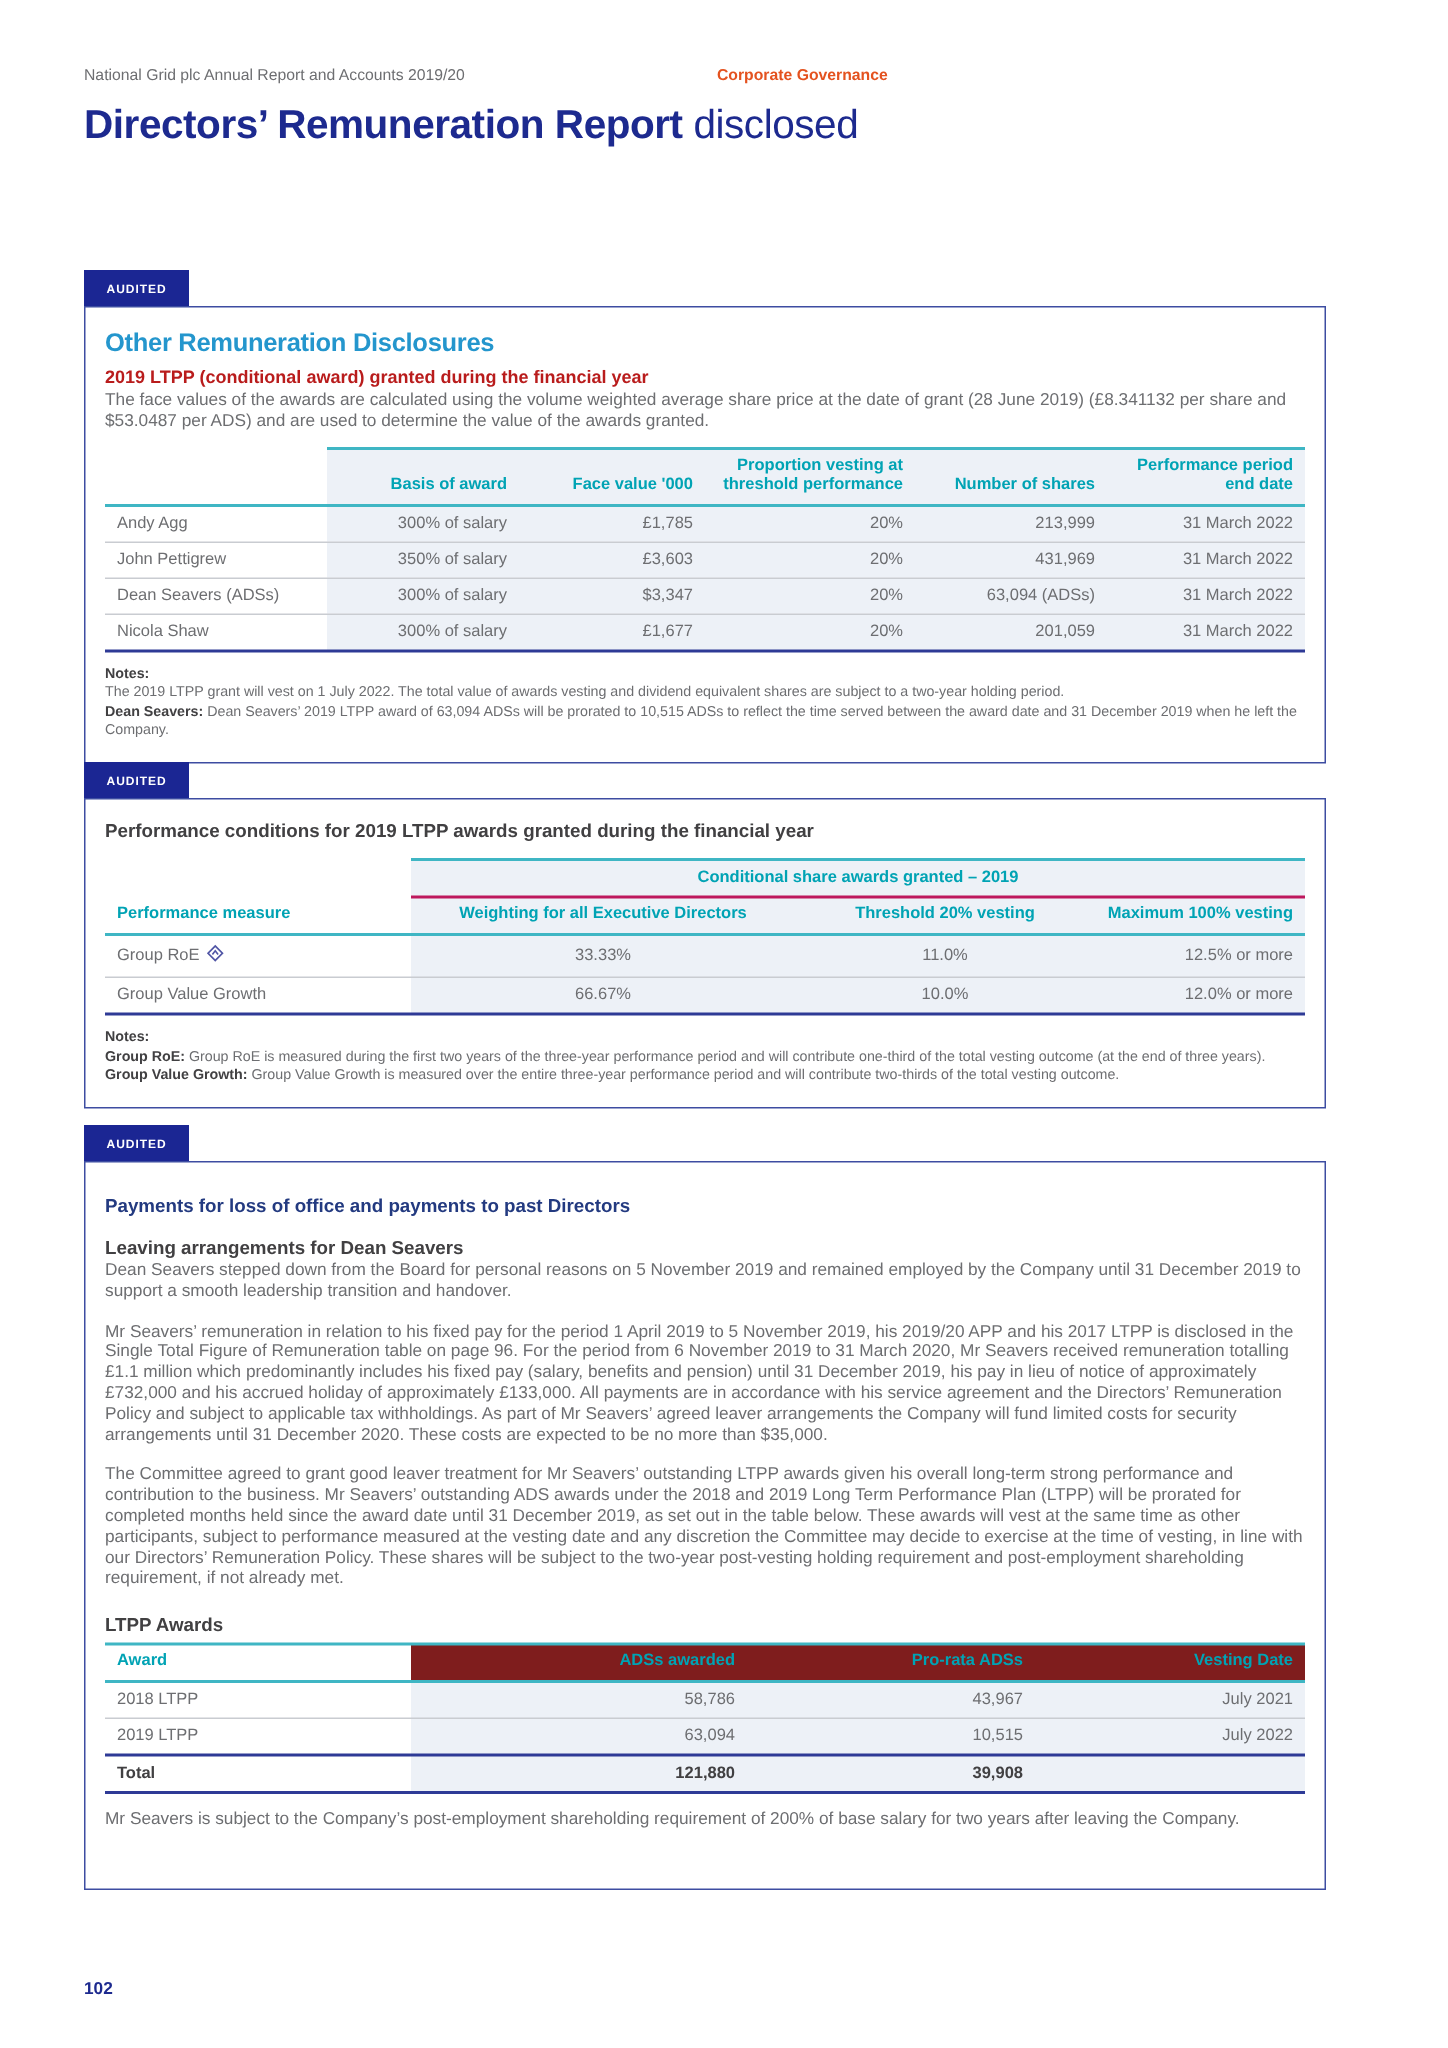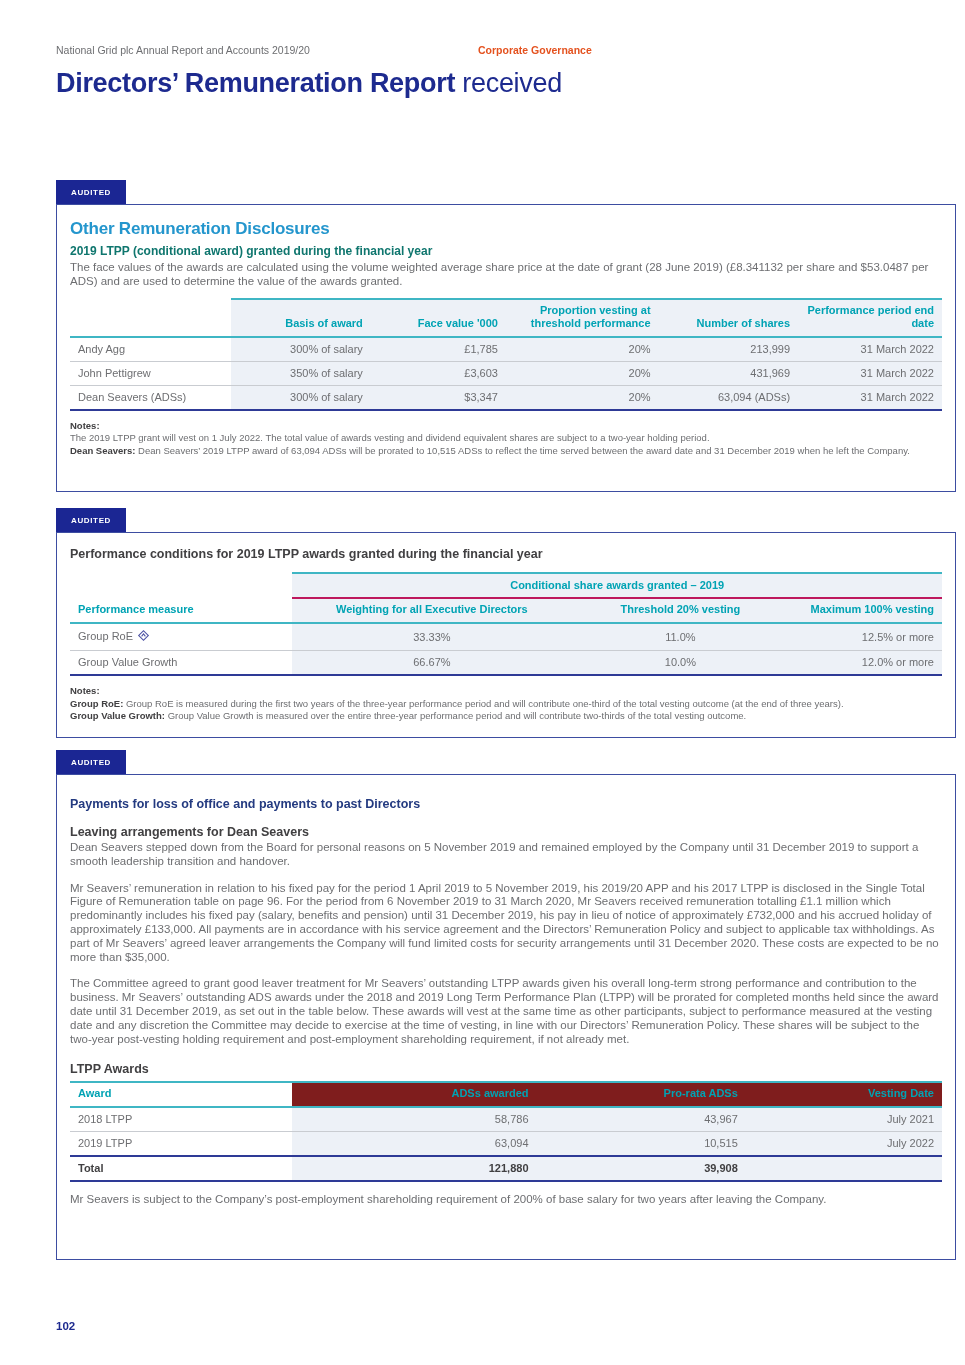--- a/index.html
+++ b/index.html
@@ -11,36 +11,36 @@
   }
   .page { position:absolute; inset:0; }
 
   
   .meta-row { position:absolute; top:44px; left:56px; right:56px; height:14px; font-size:10.5px; color:#6d6e71; }
   .meta-right { position:absolute; left:422px; top:0; font-weight:bold; color:#e4521f; }
   .page-title { position:absolute; top:68px; left:56px; font-size:27px; font-weight:bold; color:#1d2a8f; letter-spacing:-0.3px; }
   .page-title .cont { font-weight:normal; }
 
   
-  .section-group { position:absolute; left:56px; width:900px; }
+  .section-group { position:absolute; left:56px; width:828px; }
   .audited-tab {
     display:inline-block; background:#1b2693; color:#ffffff;
     font-size:8px; font-weight:bold; letter-spacing:0.08em;
     padding:8px 15px 7px; vertical-align:bottom;
   }
   .section-box {
     border:1px solid #3d4da1; background:#ffffff;
     padding:14px 13px 14px 13px;
   }
   .g1 { top:180px; } .g1 .section-box { min-height:288px; }
   .g2 { top:508px; } .g2 .section-box { min-height:205px; }
   .g3 { top:750px; } .g3 .section-box { min-height:486px; }
 
   .h-blue { font-size:17px; font-weight:bold; color:#2496cd; margin-bottom:5px; letter-spacing:-0.2px; }
-  .h-teal { font-size:12px; font-weight:bold; color:#0f766e; margin-bottom:3px; }
+  .h-teal { font-size:12px; font-weight:bold; color:#b91c1c; margin-bottom:3px; }
   .h-dark { font-size:12.5px; font-weight:bold; color:#414042; }
   .h-navy { font-size:12.5px; font-weight:bold; color:#233a80; }
   .body-text { font-size:11.5px; line-height:13.8px; color:#6d6e71; }
   .para { margin-bottom:13px; }
 
   
   table { width:100%; border-collapse:collapse; font-size:11px; color:#6d6e71; }
   th { font-weight:bold; color:#00a3b4; vertical-align:bottom; line-height:13px; padding:4px 8px 6px; }
   td { padding:5px 8px; line-height:13px; }
   tbody tr + tr td { border-top:1px solid #c9ccd1; }
@@ -88,21 +88,21 @@
 </head>
 <body>
 
 <div class="page">
 
   <div class="meta-row">
     <span>National Grid plc Annual Report and Accounts 2019/20</span>
     <span class="meta-right">Corporate Governance</span>
   </div>
   <div class="page-title">
-    <span>Directors’ Remuneration Report</span><span class="cont"> received</span>
+    <span>Directors’ Remuneration Report</span><span class="cont"> disclosed</span>
   </div>
 
   <div class="section-group g1">
     <div class="audited-tab">AUDITED</div>
     <div class="section-box">
       <div class="h-blue">Other Remuneration Disclosures</div>
       <div class="h-teal">2019 LTPP (conditional award) granted during the financial year</div>
       <div class="body-text">The face values of the awards are calculated using the volume weighted average share price at the date of grant (28 June 2019) (£8.341132 per share and $53.0487 per ADS) and are used to determine the value of the awards granted.</div>
 
       <table class="t1">
@@ -142,20 +142,28 @@
             <td>31 March 2022</td>
           </tr>
           <tr>
             <td class="stub">Dean Seavers (ADSs)</td>
             <td>300% of salary</td>
             <td>$3,347</td>
             <td>20%</td>
             <td>63,094 (ADSs)</td>
             <td>31 March 2022</td>
           </tr>
+          <tr>
+            <td class="stub">Nicola Shaw</td>
+            <td>300% of salary</td>
+            <td>£1,677</td>
+            <td>20%</td>
+            <td>201,059</td>
+            <td>31 March 2022</td>
+          </tr>
         </tbody>
       </table>
 
       <div class="notes">
         <div class="lbl">Notes:</div>
         <div>The 2019 LTPP grant will vest on 1 July 2022. The total value of awards vesting and dividend equivalent shares are subject to a two-year holding period.</div>
         <div><b>Dean Seavers:</b><span> Dean Seavers’ 2019 LTPP award of 63,094 ADSs will be prorated to 10,515 ADSs to reflect the time served between the award date and 31 December 2019 when he left the Company.</span></div>
       </div>
     </div>
   </div>

